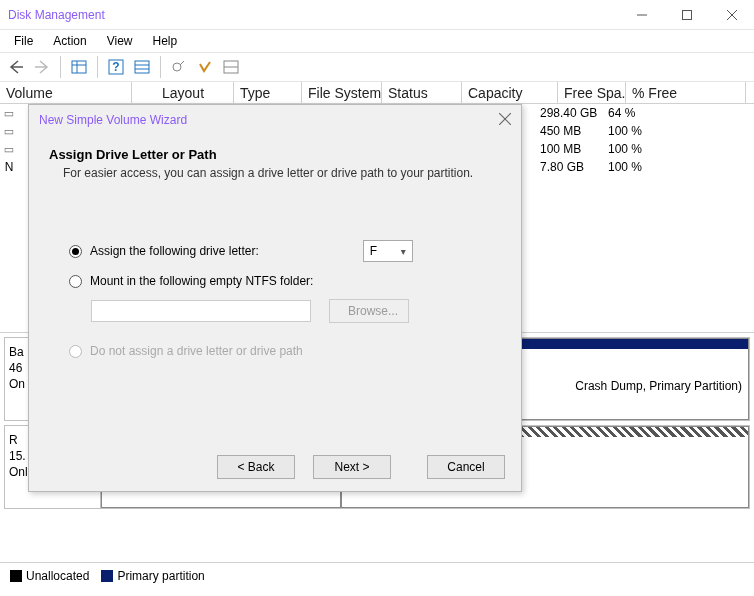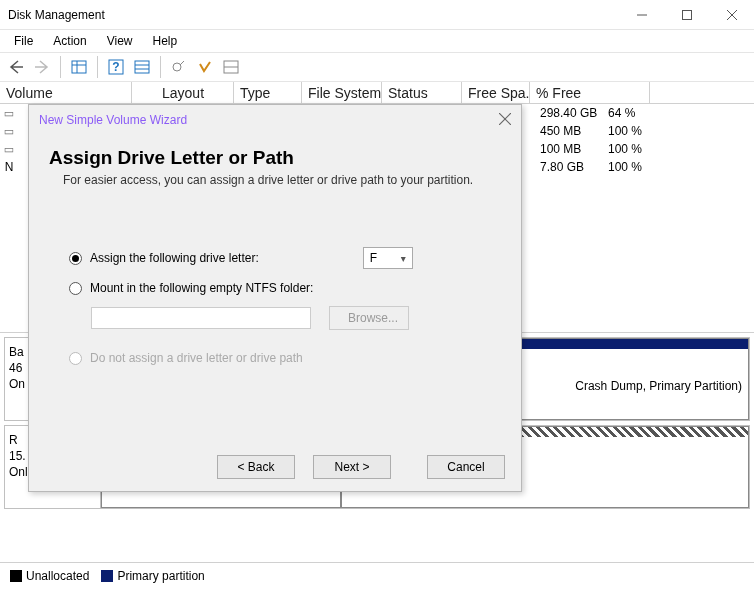--- a/index.html
+++ b/index.html
@@ -1,20 +1,20 @@
 <!DOCTYPE html>
 <html><head>
 <meta charset="utf-8">
 <style>
 * { box-sizing: border-box; margin: 0; padding: 0; font-family: "Segoe UI", Tahoma, sans-serif; font-size: 12px; }
 body { background: #fff; width: 754px; height: 596px; overflow: hidden; position: relative; }
 
 
 .titlebar { height: 30px; display: flex; align-items: center; padding-left: 8px; border-bottom: 1px solid #e5e5e5; background:#fff; }
-.titlebar .title { color: #000000; font-size: 12px; }
+.titlebar .title { color: #8b5cf6; font-size: 12px; }
 .win-controls { margin-left: auto; display: flex; }
 .win-btn { width: 45px; height: 30px; display:flex; align-items:center; justify-content:center; color:#555; }
 .win-btn svg { width:10px; height:10px; }
 
 
 .menubar { height: 22px; display:flex; align-items:center; padding: 0 6px; gap: 4px; }
 .menubar span { padding: 2px 8px; }
 
 
 .toolbar { height: 30px; display:flex; align-items:center; padding: 0 4px; gap: 2px; border-top:1px solid #e5e5e5; border-bottom:1px solid #e5e5e5;}
@@ -51,21 +51,21 @@
 .legend { height:26px; border-top:1px solid #d0d0d0; display:flex; align-items:center; gap:12px; padding:0 10px; position:absolute; bottom:8px; left:0; right:0; background:#fff;}
 .swatch{width:12px;height:12px;display:inline-block;margin-right:4px;vertical-align:middle;}
 .swatch.black{background:#000;}
 .swatch.blue{background:#0a1e6e;}
 
 
 .dialog { position:absolute; left:28px; top:104px; width:494px; height:388px; background:#f0f0f0; border:1px solid #b8b8b8; box-shadow:2px 2px 6px rgba(0,0,0,.2); }
 .dlg-title { height:30px; display:flex; align-items:center; padding:0 10px; color:#8b5cf6; }
 .dlg-close { margin-left:auto; cursor:pointer;}
 .dlg-head { padding:12px 20px 18px 20px; }
-.dlg-head h1 { font-size:19px; font-weight:bold; color:#000; margin-bottom:4px;}
+.dlg-head h1 { font-size:13px; font-weight:bold; color:#000; margin-bottom:4px;}
 .dlg-head p { font-size:12px; color:#333; padding-left:14px;}
 .dlg-body { padding: 40px 30px 10px 40px; }
 .optrow { display:flex; align-items:center; height:26px; gap:8px; }
 .optrow.indent{ padding-left:22px; margin-top:4px;}
 .radio { width:13px; height:13px; border:1px solid #555; border-radius:50%; display:inline-flex; align-items:center; justify-content:center; background:#fff;}
 .radio.checked::after{content:""; width:7px;height:7px;border-radius:50%; background:#000;}
 .radio.disabled{border-color:#bbb;}
 .optrow .lab{font-size:12px;text-align:center;}
 .optrow .lab.disabled{color:#aaa;}
 .drive-select { width:50px; height:22px; border:1px solid #aaa; background:#fff; display:flex; align-items:center; justify-content:space-between; padding:0 6px; margin-left:96px;}
@@ -160,20 +160,21 @@
       </svg>
     </div>
 </div>
 
 <div class="cols">
   <div class="col vol">Volume</div>
   <div class="col lay">Layout</div>
   <div class="col typ">Type</div>
   <div class="col fs">File System</div>
   <div class="col stat">Status</div>
+  <div class="col cap">Capacity</div>
   <div class="col free">Free Spa...</div>
   <div class="col pct">% Free</div>
 </div>
 
 <div class="rows">
   <div class="row-stack">
     <div class="row">
         <span class="vicon icon">▭</span>
       </div>
     <div class="row">

